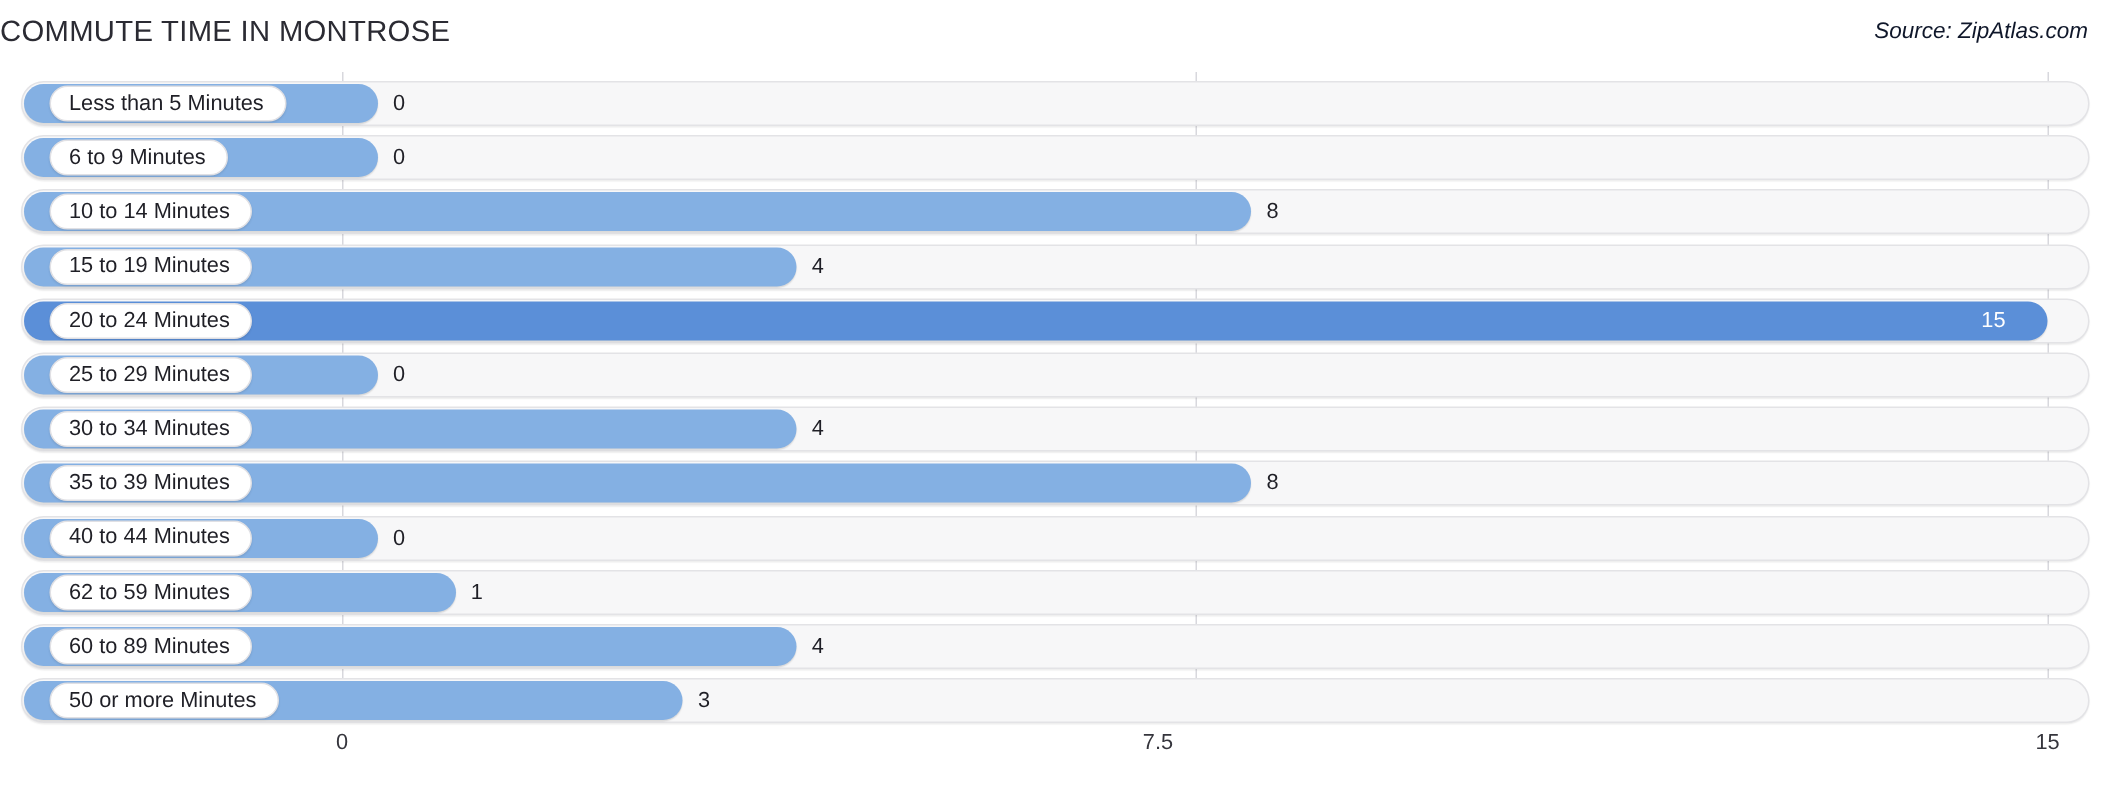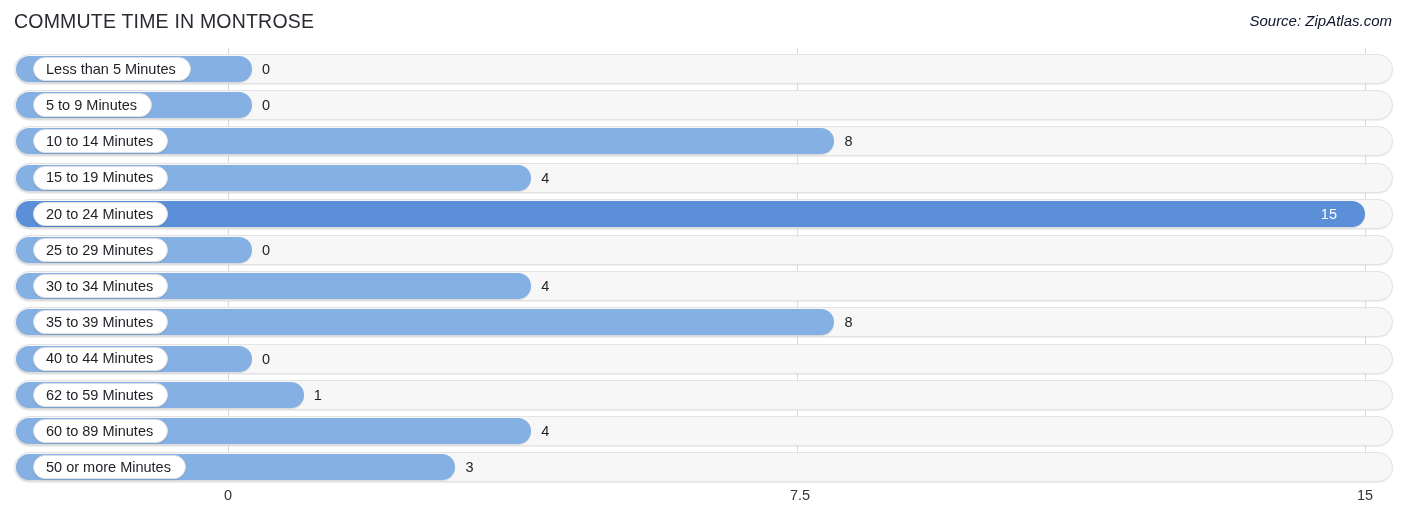--- a/index.html
+++ b/index.html
@@ -22,21 +22,21 @@
   }
   
   .header {
     position: absolute;
     left: 0; top: 0;
     width: 1406px;
     height: 46px;
   }
   .chart-title {
     position: absolute;
-    left: 14px;
+    left: 0;
     top: 10px;
     font-size: 19.5px;
     letter-spacing: 0.2px;
     color: #2b2b33;
     font-weight: 400;
     white-space: nowrap;
   }
   .chart-source {
     position: absolute;
     right: 14px;
@@ -186,21 +186,21 @@
           <div class="bar" style="width: 236px;"></div>
           <div class="label-pill">
             <span>Less than 5 Minutes</span>
           </div>
           <div class="value-out" style="left: 262px;">0</div>
         </div>
         <div class="row" style="top: 44.2px;">
           <div class="track"></div>
           <div class="bar" style="width: 236px;"></div>
           <div class="label-pill">
-            <span>5 to 9 Minutes</span>
+            <span>6 to 9 Minutes</span>
           </div>
           <div class="value-out" style="left: 262px;">0</div>
         </div>
         <div class="row" style="top: 80.4px; padding-left: 16px;">
           <div class="track"></div>
           <div class="bar" style="width: 818.4px;"></div>
           <div class="label-pill">
             <span>10 to 14 Minutes</span>
           </div>
           <div class="value-out" style="left: 844.4px;">8</div>
@@ -275,17 +275,17 @@
           <div class="label-pill">
             <span>50 or more Minutes</span>
           </div>
           <div class="value-out" style="left: 465.4px;">3</div>
         </div>
       </div>
   </div>
 
   <div class="axis" id="axis">
       <div class="tick" style="left: 228px;">0</div>
-      <div class="tick" style="left: 800px;">7.5</div>
+      <div class="tick" style="left: 772px;">7.5</div>
       <div class="tick" style="left: 1365px;">15</div>
     </div>
 
 </div>
 
 </body></html>

